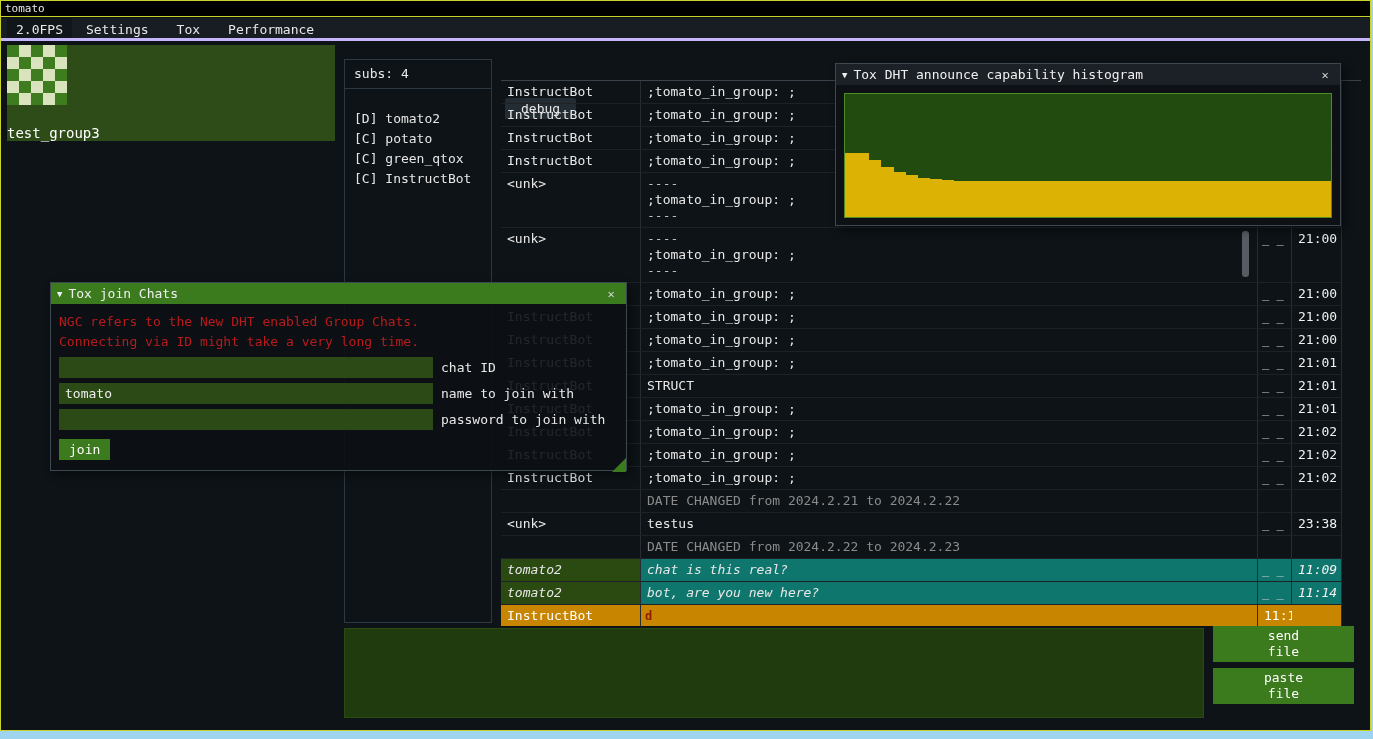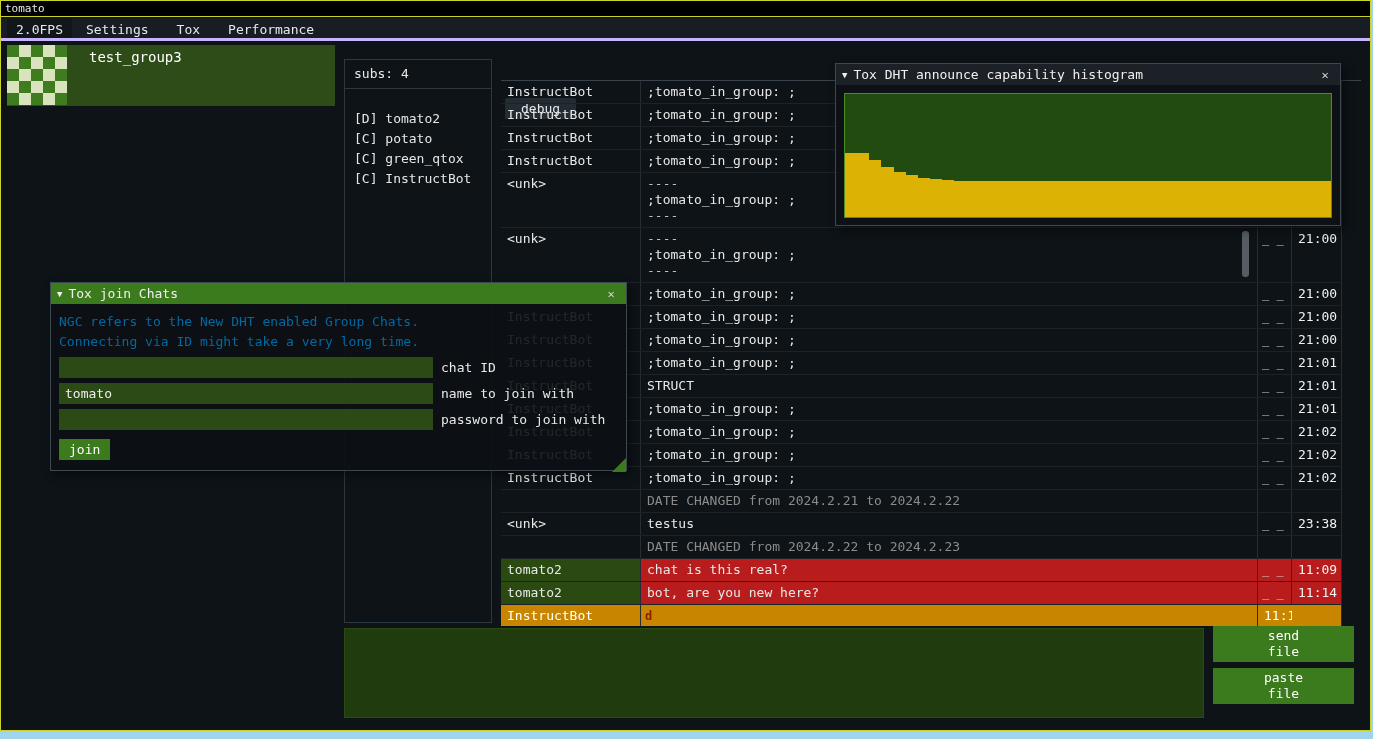--- a/index.html
+++ b/index.html
@@ -7,21 +7,21 @@
   .screen { position:relative; width:1373px; height:739px; background:#9ed4ee; overflow:hidden; }
   .app { position:absolute; left:0; top:0; width:1371px; height:731px; background:#0d1317; border:1px solid #c9d32b; overflow:hidden; }
 
   .titlebar { position:absolute; left:0; top:0; right:0; height:16px; background:#000; border-bottom:1px solid #c9d32b; color:#e8e8e8; font-size:11px; line-height:15px; padding-left:4px; }
   .menubar { position:absolute; left:0; top:17px; right:0; height:23px; background:#171d22; border-bottom:3px solid #c4b5fd; display:flex; align-items:stretch; padding-left:6px; color:#e8e8e8; font-size:13px; }
   .menu-item { padding:3px 14px; line-height:17px; }
   .menu-item.fps { background:#10161a; padding:3px 9px; }
 
   
   .roster { position:absolute; left:6px; top:44px; width:328px; }
-  .roster-item { display:flex; gap:22px; margin-bottom:7px; min-height:61px; }
+  .roster-item { display:flex; gap:16px; margin-bottom:7px; min-height:61px;flex-direction:column; }
   .roster-item.selected { background:#2d4c17; }
   .avatar { width:60px; height:60px; flex:0 0 60px; }
   .av0 { background:repeating-conic-gradient(#d9e3bd 0% 25%, #3e7c1f 0% 50%); background-size:24px 24px; }
   .av1 { width:57px; height:57px; flex:0 0 57px; background:repeating-conic-gradient(#8a5da8 0% 25%, #e2e2e2 0% 50%); background-size:22px 22px; }
   .roster-label { color:#ffffff; font-size:14px; padding-top:4px; }
 
   
   .members { position:absolute; left:343px; top:58px; width:148px; height:564px; border:1px solid #2c3943; background:#0d1317; }
   .members-header { padding:6px 9px 7px 9px; color:#e8e8e8; font-size:13px; border-bottom:1px solid #2c3943; }
   .member { padding:2px 9px; color:#e6e6e6; font-size:13px; line-height:16px; }
@@ -33,21 +33,21 @@
   .tab { display:inline-block; margin-left:4px; padding:3px 16px; background:#232c33; color:#e8e8e8; font-size:13px; border-radius:2px 2px 0 0;margin-top:39px; }
   .chat-log { position:absolute; left:0; top:22px; width:841px; height:545px; overflow:hidden; border-right:1px solid #272d33; }
   .crow { display:grid; grid-template-columns:140px 617px 34px 50px; border-bottom:1px solid #1d2227; }
   .c { padding:3px 6px; font-size:13px; line-height:16px; color:#e8e8e8; overflow:hidden; white-space:nowrap; }
   .c.name { border-right:1px solid #272d33; }
   .c.msg  { border-right:1px solid #272d33; }
   .c.flag { border-right:1px solid #272d33; padding:3px 4px; color:#cfcfcf; font-size:12px; }
   .c.time { color:#f2f2f2; }
   .crow.multi .mline:first-child, .crow.multi .mline:last-child { color:#b9bdbd; }
   .crow.date .c.msg { color:#8b8b8b; }
-  .crow.peer-green { background:#b91c1c; }
+  .crow.peer-green { background:#0f766e;font-style:italic; }
   .crow.peer-green .c.name { background:#2a4a12; }
   .crow.highlight { background:#c78500; }
   .crow.highlight .c { color:#ffffff; }
   .crow.highlight .c.flag { color:#8e1a00; font-weight:bold; }
   .scroll-thumb { position:absolute; left:741px; top:172px; width:7px; height:46px; background:#555c63; border-radius:3px; }
 
   
   .composer { position:absolute; left:343px; top:627px; width:860px; height:90px; background:#203c0e; border:1px solid #2a4c13; color:#e8e8e8; font:13px "DejaVu Sans Mono", monospace; resize:none; outline:none; padding:4px 6px; }
   .filebtn { position:absolute; left:1212px; width:141px; height:36px; background:#3c7a1e; border:none; color:#ffffff; font:13px "DejaVu Sans Mono", monospace; white-space:pre-line; line-height:16px; text-align:center; }
   .filebtn.send { top:625px; }
@@ -57,21 +57,21 @@
   .win { position:absolute; border:1px solid #3e4851; box-shadow:4px 4px 10px rgba(0,0,0,0.45); }
   .wtitle { display:flex; align-items:center; height:21px; padding:0 6px; font-size:13px; color:#f0f0f0; }
   .wtitle.green { background:#3c7a1e; }
   .wtitle.dark { background:#1b2126; }
   .arrow { font-size:9px; margin-right:2px; }
   .wtext { margin-left:4px; flex:1; }
   .x { width:18px; text-align:center; color:#d6d6d6; font-size:12px; }
 
   .win.join { left:50px; top:282px; width:577px; height:189px; background:rgba(12,16,20,0.9); z-index:30; }
   .join-body { position:relative; padding:8px; height:168px; }
-  .gray { color:#0369a1; font-size:13px; line-height:20px; }
+  .gray { color:#b91c1c; font-size:13px; line-height:20px; }
   .frow { margin-top:5px; display:flex; align-items:center; }
   .ginput { width:374px; height:21px; background:#2b4a16; border:none; color:#eeeeee; font:13px "DejaVu Sans Mono", monospace; padding:0 6px; outline:none; }
   .flabel { margin-left:8px; font-size:13px; color:#e8e8e8; }
   .joinbtn { margin-top:9px; background:#3c7a1e; color:#ffffff; border:none; font:13px "DejaVu Sans Mono", monospace; padding:3px 10px; }
   .grip { position:absolute; right:0; bottom:0; width:0; height:0; border-style:solid; border-width:0 0 14px 14px; border-color:transparent transparent #3c7a1e transparent; }
 
   .win.hist { left:835px; top:63px; width:506px; height:163px; background:rgba(13,17,21,0.97); z-index:20; }
   .plot { margin:8px; height:125px; background:#214b0f; border:1px solid #4c8c27; display:flex; align-items:flex-end; overflow:hidden; }
   .bar { flex:1; }
 </style>

